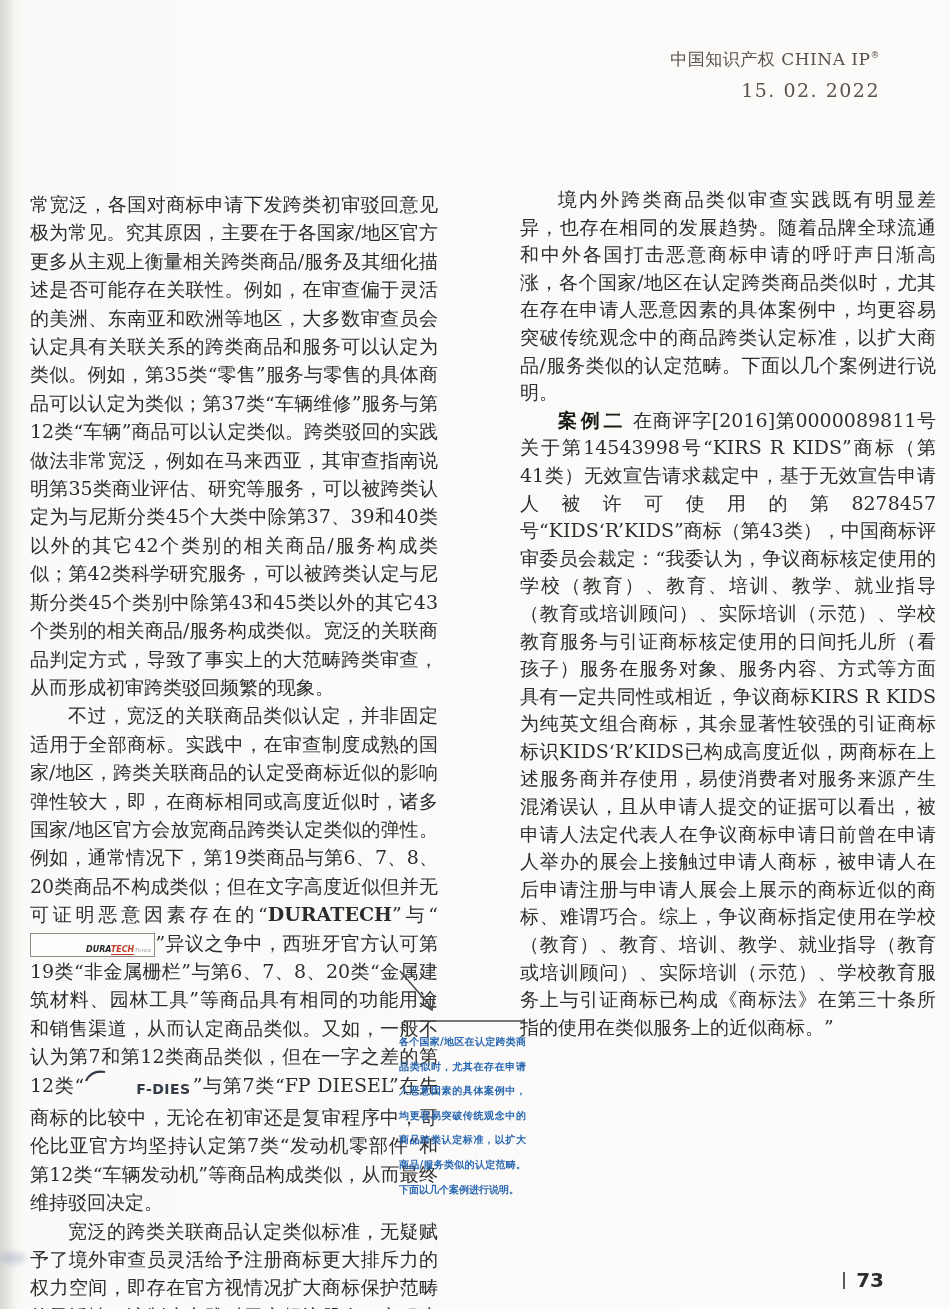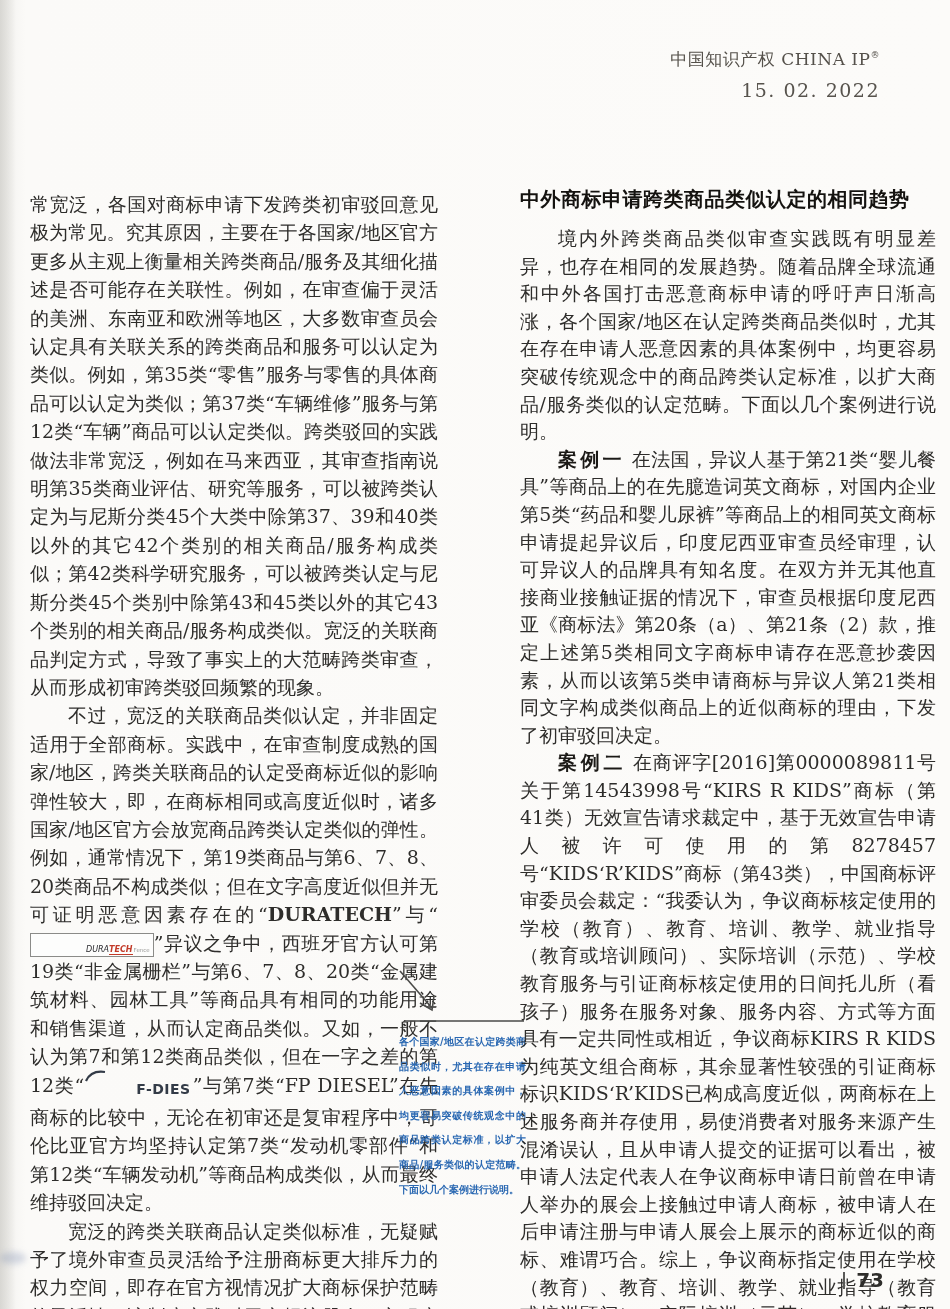--- a/index.html
+++ b/index.html
@@ -27,21 +27,21 @@
   .b-serif{font-weight:700;margin-top:20px;}
   .heading{margin:0 0 12px 0;font-family:"DejaVu Sans","Liberation Sans",sans-serif;
     font-weight:700;font-size:20px;color:#14120f;letter-spacing:.5px;}
   .case-label{font-family:"DejaVu Sans","Liberation Sans",sans-serif;font-weight:700;
     letter-spacing:3px;margin-right:7px;color:#1b1916;}
 
   
   .duratech-logo{display:inline-block;vertical-align:-2px;border:1px solid #8b8b88;
     background:#fdfdfc;padding:2px 3px 1px 3px;line-height:1;white-space:nowrap;}
   .dt-dura{font-family:"DejaVu Sans","Liberation Sans",sans-serif;font-style:italic;
-    font-weight:400;font-size:8px;color:#27272b;padding-left:14px;}
+    font-weight:700;font-size:8px;color:#27272b;padding-left:14px;}
   .dt-tech{font-family:"DejaVu Sans","Liberation Sans",sans-serif;font-style:italic;
     font-weight:700;font-size:8px;color:#c23a28;border-bottom:1px solid #c23a28;}
   .dt-sub{font-family:"DejaVu Sans","Liberation Sans",sans-serif;font-size:5.5px;
     color:#9a9a98;margin-left:1px;}
 
   
   .fdies-logo{display:inline-block;position:relative;vertical-align:-2px;
     padding:0 2px 0 14px;white-space:nowrap;}
   .fd-swoosh{position:absolute;left:0;top:-4px;}
   .fd-text{font-family:"DejaVu Sans","Liberation Sans",sans-serif;
@@ -86,23 +86,21 @@
       <path d="M26 35 L38 42 L40 28" stroke="#4a4a48" stroke-width="1.6" fill="none"></path>
       <line x1="10" y1="53" x2="130" y2="53" stroke="#4a4a48" stroke-width="1.4"></line>
     </svg>
   </div>
 
   <div class="callout">
     <p>各个国家/地区在认定跨类商品类似时，尤其在存在申请人恶意因素的具体案例中，均更容易突破传统观念中的商品跨类认定标准，以扩大商品/服务类似的认定范畴。下面以几个案例进行说明。</p>
   </div>
 
   <div class="col-right">
-    <h2 class="heading">中外商标申请跨类商品类似认定的相同趋势</h2>
     <p class="body-p indent">境内外跨类商品类似审查实践既有明显差异，也存在相同的发展趋势。随着品牌全球流通和中外各国打击恶意商标申请的呼吁声日渐高涨，各个国家/地区在认定跨类商品类似时，尤其在存在申请人恶意因素的具体案例中，均更容易突破传统观念中的商品跨类认定标准，以扩大商品/服务类似的认定范畴。下面以几个案例进行说明。</p>
-    <p class="body-p indent"><span class="case-label">案例一</span><span>在法国，异议人基于第21类“婴儿餐具”等商品上的在先臆造词英文商标，对国内企业第5类“药品和婴儿尿裤”等商品上的相同英文商标申请提起异议后，印度尼西亚审查员经审理，认可异议人的品牌具有知名度。在双方并无其他直接商业接触证据的情况下，审查员根据印度尼西亚《商标法》第20条（a）、第21条（2）款，推定上述第5类相同文字商标申请存在恶意抄袭因素，从而以该第5类申请商标与异议人第21类相同文字构成类似商品上的近似商标的理由，下发了初审驳回决定。</span></p>
     <p class="body-p indent"><span class="case-label">案例二</span><span>在商评字[2016]第0000089811号关于第14543998号“KIRS R KIDS”商标（第41类）无效宣告请求裁定中，基于无效宣告申请人被许可使用的第8278457号“KIDS‘R’KIDS”商标（第43类），中国商标评审委员会裁定：“我委认为，争议商标核定使用的学校（教育）、教育、培训、教学、就业指导（教育或培训顾问）、实际培训（示范）、学校教育服务与引证商标核定使用的日间托儿所（看孩子）服务在服务对象、服务内容、方式等方面具有一定共同性或相近，争议商标KIRS R KIDS为纯英文组合商标，其余显著性较强的引证商标标识KIDS‘R’KIDS已构成高度近似，两商标在上述服务商并存使用，易使消费者对服务来源产生混淆误认，且从申请人提交的证据可以看出，被申请人法定代表人在争议商标申请日前曾在申请人举办的展会上接触过申请人商标，被申请人在后申请注册与申请人展会上展示的商标近似的商标、难谓巧合。综上，争议商标指定使用在学校（教育）、教育、培训、教学、就业指导（教育或培训顾问）、实际培训（示范）、学校教育服务上与引证商标已构成《商标法》在第三十条所指的使用在类似服务上的近似商标。”</span></p>
 
   </div>
 
   <div class="footer">
     <span class="footer-bar"></span><span class="footer-num">73</span>
   </div>
 </div>
 
 </body></html>

